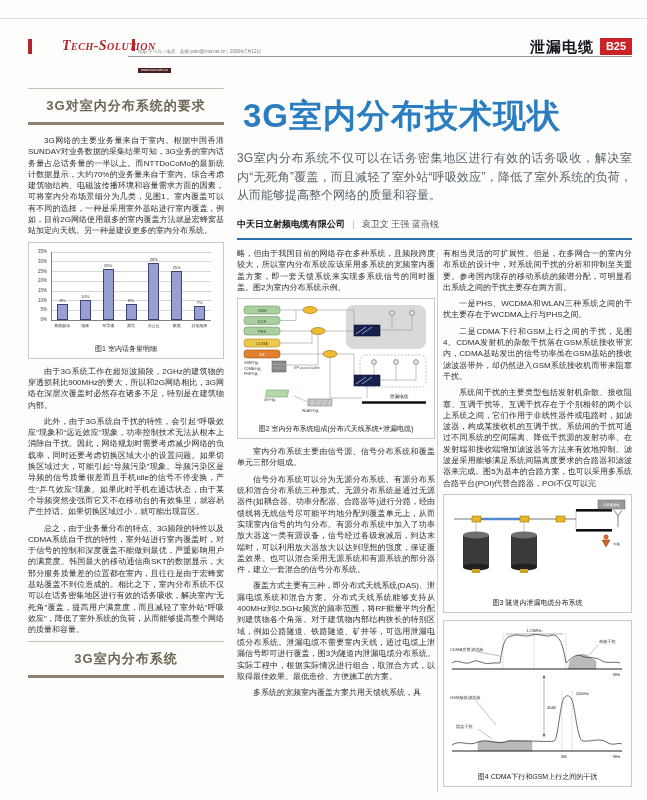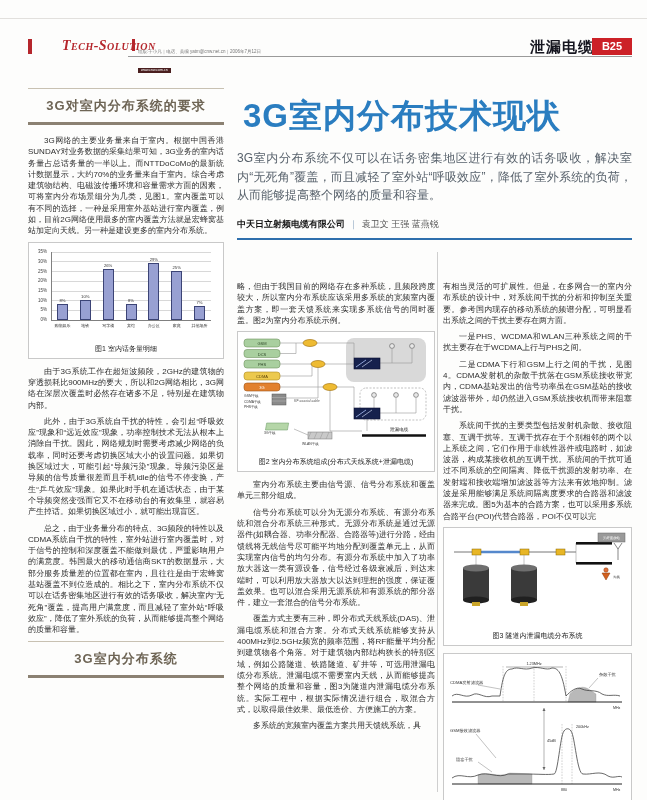--- a/index.html
+++ b/index.html
@@ -15,34 +15,34 @@
   .brand .txt { font-family:"Liberation Serif", serif; font-style:italic; font-variant:small-caps;
                 font-weight:bold; color:#b5262c; font-size:14px; letter-spacing:0.5px;margin-left:26px; }
   .meta-block { position:absolute; left:104px; top:1px; display:flex; align-items:flex-start; }
   .meta-block .bar { width:3px; height:12px; background:#b5262c; margin-right:3px; }
   .meta-txt { font-size:4.5px; color:#777; line-height:6px; }
   .meta-site { display:inline-block; margin-top:1px; background:#4a1f1f; color:#fff;
                font-size:3.5px; line-height:5px; padding:0 3px; }
   .head-rule { position:absolute; left:100px; right:0; top:18px; height:1px; background:#9a9a9a; }
   .section-name { position:absolute; right:38px; top:0; font-family:"Liberation Serif", serif;
                   font-weight:bold; font-size:15px; color:#15151f; letter-spacing:1px; }
-  .page-no { position:absolute; right:0; top:0; width:40px; height:17px; background:#cc2127;
+  .page-no { position:absolute; right:0; top:0; width:32px; height:17px; background:#cc2127;
              color:#fff; font-weight:bold; font-size:11px; text-align:center; line-height:17px; }
 
   
   .col { position:absolute; }
   .col-left  { left:28px;  top:88px;  width:196px; }
   .titleblk  { left:237px; top:88px;  width:395px; }
   .col-mid   { left:237px; top:248px; width:198px; }
   .col-right { left:443px; top:248px; width:189px; }
   .vrule { position:absolute; left:437px; top:252px; width:1px; height:540px; background:#cfcfcf; }
 
   .col p { margin:0 0 5px 0; font-size:8px; line-height:11.3px; text-align:justify;
            color:#2e2e2e; text-indent:2em; }
-  .col p.noindent { text-indent:0;margin-top:33px; }
+  .col p.noindent { text-indent:0; }
 
   .sec-head { border-top:1px solid #c8c1b2; border-bottom:3px solid #8b8172; text-align:center;
               color:#6e6555; font-size:13px; font-weight:bold; padding:8px 0 7px 0;
               margin:0 0 10px 0; letter-spacing:1px; }
 
   
   .title { margin:6px; font-size:33px; font-weight:bold; color:#2a7dc0; letter-spacing:1px; }
   .deck { margin-top:10px; font-size:12px; line-height:18.5px; color:#57616b; text-align:justify; }
   .byline { margin-top:13px; padding-bottom:7px; border-bottom:2px solid #2e6fad; font-size:9px; }
   .byline .org { font-weight:bold; color:#151515; }
@@ -246,21 +246,21 @@
         <text x="2" y="72" font-size="3.4" fill="#333">PHS干线</text>
         <text x="22" y="98" font-size="3.4" fill="#333">3G干线</text>
         <text x="60" y="109" font-size="3.4" fill="#333">WLAN干线</text>
         <text x="148" y="95" font-size="4.6" fill="#222">泄漏电缆</text>
       </svg>
       <div class="figcap">图2 室内分布系统组成(分布式天线系统+泄漏电缆)</div>
     </div>
 
     <p>室内分布系统主要由信号源、信号分布系统和覆盖单元三部分组成。</p>
     <p>信号分布系统可以分为无源分布系统、有源分布系统和混合分布系统三种形式。无源分布系统是通过无源器件(如耦合器、功率分配器、合路器等)进行分路，经由馈线将无线信号尽可能平均地分配到覆盖单元上，从而实现室内信号的均匀分布。有源分布系统中加入了功率放大器这一类有源设备，信号经过各级衰减后，到达末端时，可以利用放大器放大以达到理想的强度，保证覆盖效果。也可以混合采用无源系统和有源系统的部分器件，建立一套混合的信号分布系统。</p>
-    <p>覆盖方式主要有三种，即分布式天线系统(DAS)、泄漏电缆系统和混合方案。分布式天线系统能够支持从400MHz到2.5GHz频宽的频率范围，将RF能量平均分配到建筑物各个角落。对于建筑物内部结构狭长的特别区域，例如公路隧道、铁路隧道、矿井等，可选用泄漏电缆分布系统。泄漏电缆不需要室内天线，从而能够提高整个网络的质量和容量，图3为隧道内泄漏电缆分布系统。实际工程中，根据实际情况进行组合，取混合方式，以取得最佳效果、最低造价、方便施工的方案。</p>
+    <p>覆盖方式主要有三种，即分布式天线系统(DAS)、泄漏电缆系统和混合方案。分布式天线系统能够支持从400MHz到2.5GHz频宽的频率范围，将RF能量平均分配到建筑物各个角落。对于建筑物内部结构狭长的特别区域，例如公路隧道、铁路隧道、矿井等，可选用泄漏电缆分布系统。泄漏电缆不需要室内天线，通过电缆上泄漏信号即可进行覆盖，图3为隧道内泄漏电缆分布系统。实际工程中，根据实际情况进行组合，取混合方式，以取得最佳效果、最低造价、方便施工的方案。</p>
     <p>多系统的宽频室内覆盖方案共用天馈线系统，具</p>
   </div>
 
   <div class="col col-right">
     <p class="noindent">有相当灵活的可扩展性。但是，在多网合一的室内分布系统的设计中，对系统间干扰的分析和抑制至关重要。参考国内现存的移动系统的频谱分配，可明显看出系统之间的干扰主要存在两方面。</p>
     <p>一是PHS、WCDMA和WLAN三种系统之间的干扰主要存在于WCDMA上行与PHS之间。</p>
     <p>二是CDMA下行和GSM上行之间的干扰，见图4。CDMA发射机的杂散干扰落在GSM系统接收带宽内，CDMA基站发出的信号功率虽在GSM基站的接收滤波器带外，却仍然进入GSM系统接收机而带来阻塞干扰。</p>
     <p>系统间干扰的主要类型包括发射机杂散、接收阻塞、互调干扰等。互调干扰存在于个别相邻的两个以上系统之间，它们作用于非线性器件或电路时，如滤波器，构成某接收机的互调干扰。系统间的干扰可通过不同系统的空间隔离、降低干扰源的发射功率、在发射端和接收端增加滤波器等方法来有效地抑制。滤波是采用能够满足系统间隔离度要求的合路器和滤波器来完成。图5为基本的合路方案，也可以采用多系统合路平台(POI)代替合路器，POI不仅可以完</p>
 
     <div class="figbox">

